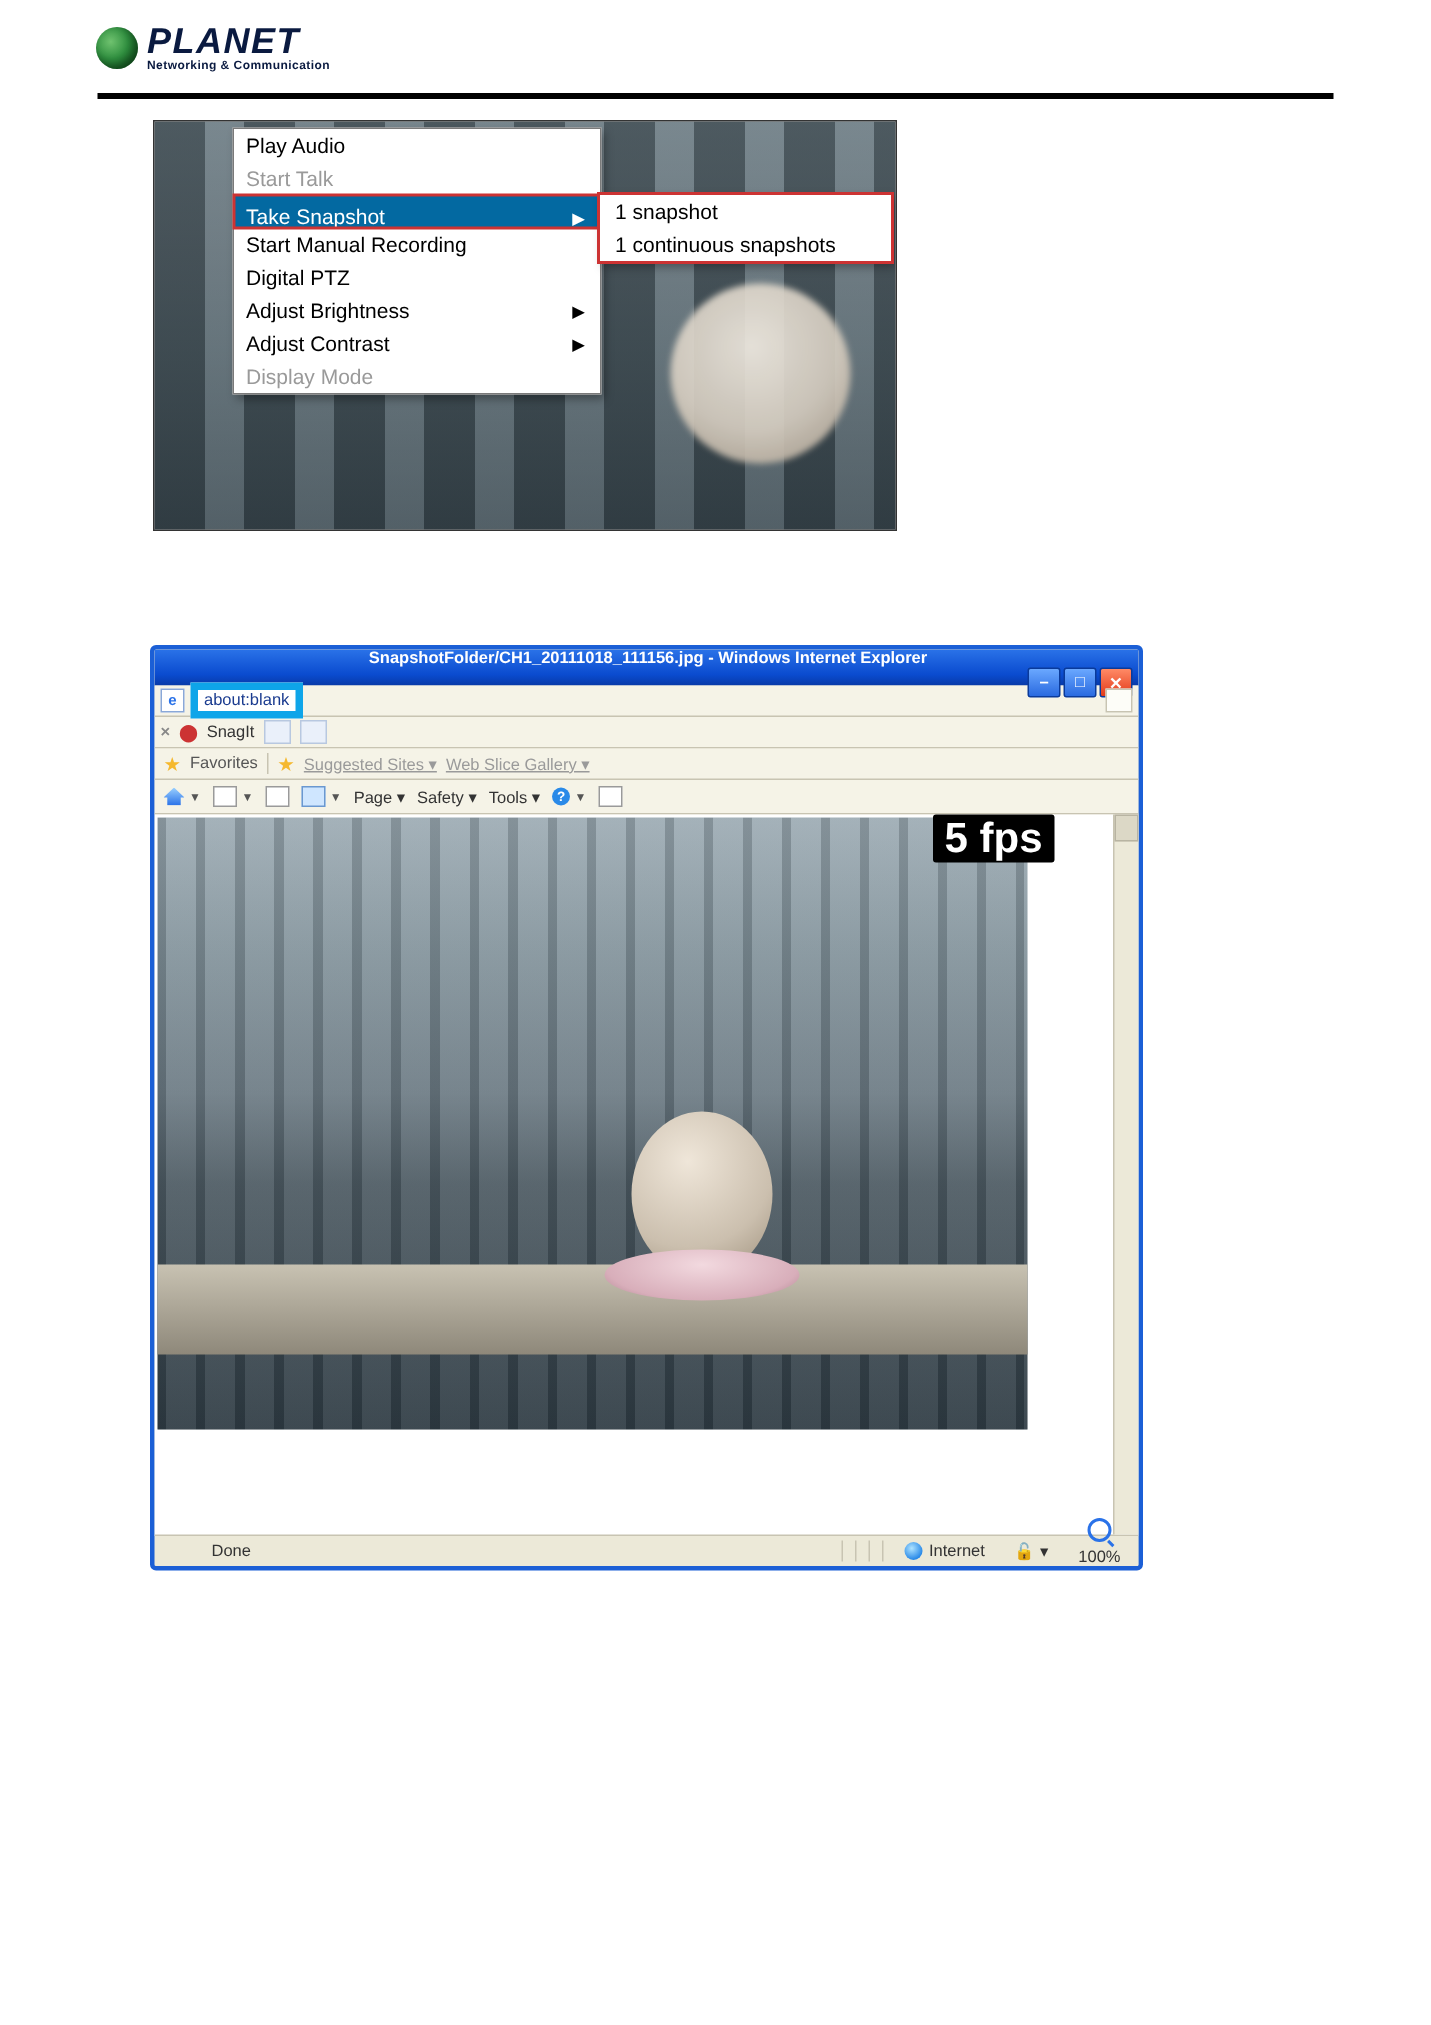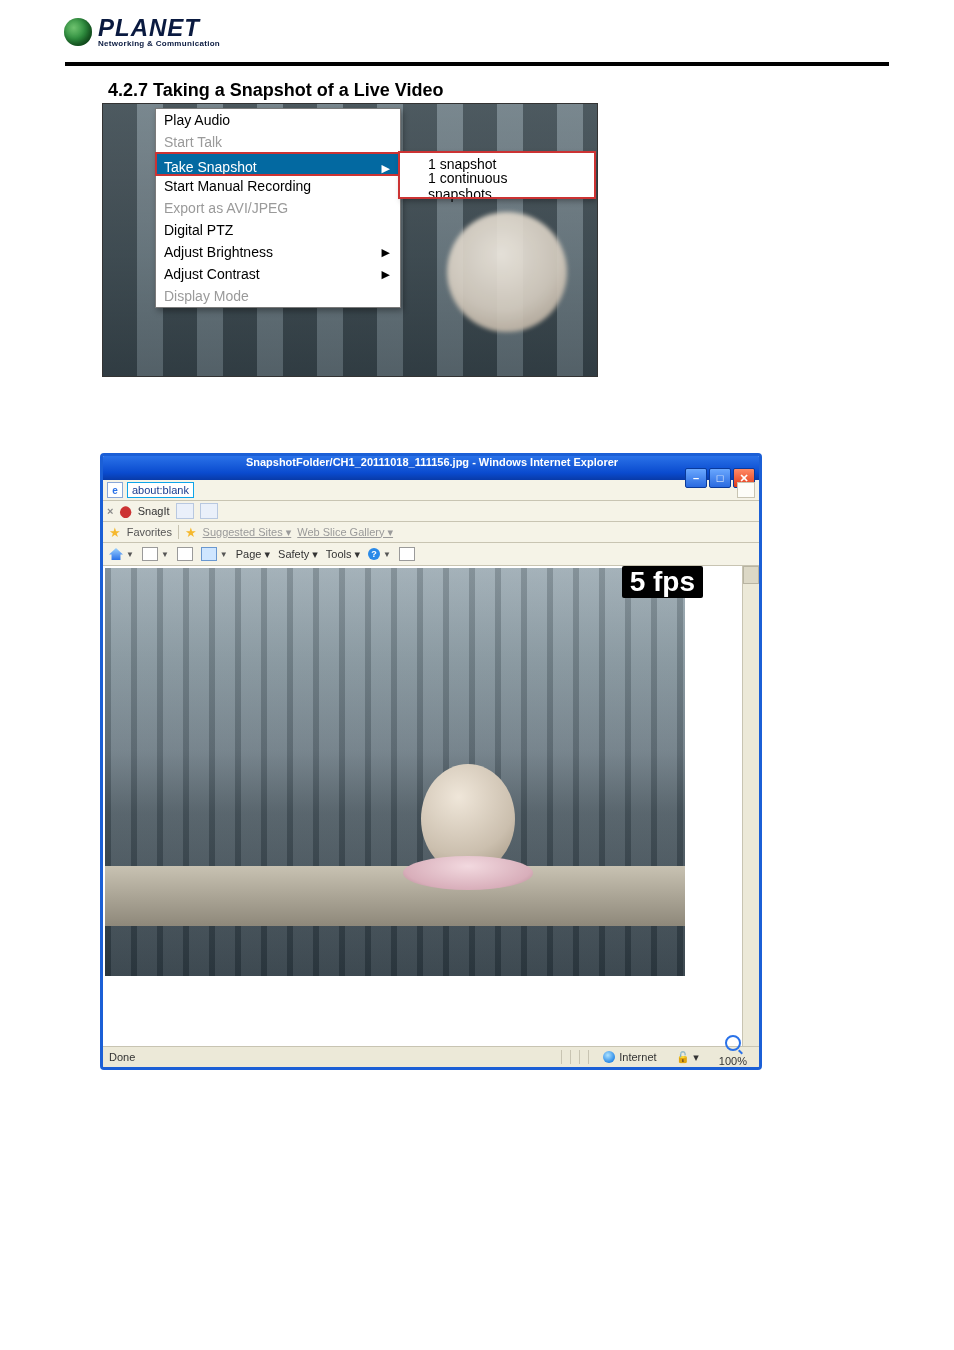--- a/index.html
+++ b/index.html
@@ -28,40 +28,40 @@
   .ctx{position:absolute;left:52px;top:4px;width:244px;background:#fff;border:1px solid #7a7a7a;
     font-family:"Segoe UI",Tahoma,Arial,sans-serif;font-size:14px;box-shadow:2px 3px 6px rgba(0,0,0,.35);}
   .ctx .row{display:flex;align-items:center;height:22px;padding:0 10px 0 8px;white-space:nowrap;}
   .ctx .row.disabled{color:#9a9a9a;}
   .ctx .row.hl{background:#0369a1;color:#fff;outline:2px solid #c33;outline-offset:-1px;align-items:flex-end;}
   .ctx .arrow{margin-left:auto;font-size:11px;}
   .ctx .row.hl .arrow{color:#fff;}
   .sub{position:absolute;left:296px;top:48px;width:194px;background:#fff;border:1px solid #7a7a7a;
     font-family:"Segoe UI",Tahoma,Arial,sans-serif;font-size:14px;box-shadow:2px 3px 6px rgba(0,0,0,.35);
     outline:2px solid #c33;outline-offset:-1px;}
-  .sub .srow{height:22px;display:flex;align-items:center;padding:0 28px;}
+  .sub .srow{height:22px;display:flex;align-items:center;padding:0 10px;}
   
   .fig2{margin:76px 0 0 100px;width:656px;border:3px solid #1b5fd6;border-radius:4px;overflow:hidden;
     font-family:Tahoma,Arial,sans-serif;font-size:11px;background:#ece9d8;}
   .titlebar{height:24px;background:linear-gradient(180deg,#2a72e8 0%,#0a4bcf 70%,#083aa8 100%);
     color:#fff;display:flex;align-items:center;padding:0 4px 0 6px;flex-direction:column;}
   .titlebar .ie-e{width:14px;height:14px;border-radius:50%;
     background:radial-gradient(circle at 40% 40%,#9ad0ff 0%,#2a72e8 70%);
     box-shadow:inset -1px -1px 2px rgba(0,0,0,.4);margin-right:5px;}
   .titlebar .ttl{font-weight:700;}
   .winbtns{margin-left:auto;display:flex;gap:2px;}
   .wb{width:20px;height:18px;border:1px solid #0a3a9a;border-radius:2px;display:flex;
     align-items:center;justify-content:center;font-size:11px;font-weight:700;}
   .wb.min,.wb.max{background:linear-gradient(180deg,#6aa8ff,#2a6ae0);color:#fff;}
   .wb.cls{background:linear-gradient(180deg,#ff8a66,#e23b1a);color:#fff;}
   .addrbar{height:20px;background:#f5f3e7;border-bottom:1px solid #c8c4b2;display:flex;align-items:center;
     padding:0 4px;}
   .addrbar .pageico{width:14px;height:14px;background:#fff;border:1px solid #8aa8d8;margin-right:4px;
     display:flex;align-items:center;justify-content:center;color:#2a72e8;font-weight:700;font-size:10px;}
-  .addrbar .url{background:#fff;border:1px solid #0ea5e9;padding:0 4px;color:#1a3b8f;height:14px;
+  .addrbar .url{background:#fff;border:5px solid #0ea5e9;padding:0 4px;color:#1a3b8f;height:14px;
     display:flex;align-items:center;}
   .addrbar .spacer{flex:1;}
   .addrbar .endico{width:16px;height:14px;border:1px solid #c8c4b2;margin-left:4px;background:#fdfdf8;}
   .toolrow{height:20px;background:#f5f3e7;border-bottom:1px solid #c8c4b2;display:flex;align-items:center;
     padding:0 4px;color:#333;gap:6px;}
   .toolrow .x{color:#888;font-weight:700;}
   .toolrow .snag{color:#c33;font-weight:700;}
   .toolrow .tb-ico{width:16px;height:14px;background:#eaf0fa;border:1px solid #b8c8e0;}
   .favrow{height:20px;background:#f5f3e7;border-bottom:1px solid #c8c4b2;display:flex;align-items:center;
     padding:0 6px;gap:6px;color:#555;}
@@ -90,21 +90,21 @@
   .content .monkey .body{position:absolute;left:18px;top:18px;width:94px;height:110px;border-radius:50%;
     background:radial-gradient(circle at 40% 30%,#efe6d9,#cbbfae 60%,#9a8c78);}    
   .content .monkey .base{position:absolute;left:0;top:110px;width:130px;height:34px;border-radius:50%;
     background:radial-gradient(ellipse at 50% 30%,#f2d9df,#d8aeba 70%,#a77a88);}    
   .fps{position:absolute;right:56px;top:0;background:#000;color:#fff;font-family:Arial,sans-serif;
     font-size:28px;font-weight:700;padding:0 8px;border-radius:2px;}
   .content .vscroll{position:absolute;right:0;top:0;width:16px;height:100%;background:#ece9d8;
     border-left:1px solid #c8c4b2;}
   .content .vscroll .ar{height:16px;background:#dcd8c6;border:1px solid #b8b4a2;margin:0;}
   .statusbar{height:20px;background:#ece9d8;display:flex;align-items:center;padding:0 6px;color:#333;
-    gap:6px;}
+    gap:6px;margin-left:32px;}
   .statusbar .cell{border-left:1px solid #c8c4b2;height:14px;}
   .statusbar .seg{display:flex;align-items:center;gap:4px;padding:0 6px;}
   .statusbar .globe{width:12px;height:12px;border-radius:50%;
     background:radial-gradient(circle at 40% 35%,#aee3ff,#2a8ae8 70%);}
   .statusbar .right{margin-left:auto;display:flex;align-items:center;gap:8px;}
   .statusbar .zoom{display:flex;align-items:center;gap:4px;flex-direction:column;}
   .statusbar .mag{width:12px;height:12px;border:2px solid #2a72e8;border-radius:50%;position:relative;}
   .statusbar .mag::after{content:"";position:absolute;right:-4px;bottom:-4px;width:5px;height:2px;
     background:#2a72e8;transform:rotate(45deg);}
 </style>
@@ -117,42 +117,38 @@
     <div class="logo-wrap">
       <div class="logo-globe"></div>
       <div class="logo-text">
         <span class="logo-main">PLANET</span>
         <span class="logo-sub">Networking &amp; Communication</span>
       </div>
     </div>
   </div>
   <div class="hr"></div>
 
-  <div class="section-heading">4.2.7 Taking a Snapshot of a Live Video</div>
 
   <div class="fig1">
     <div class="blur-stripes"></div>
     <div class="monkey"></div>
 
     <div class="ctx" id="ctx">
         <div class="row">
           <span>Play Audio</span>
         </div>
         <div class="row disabled">
           <span>Start Talk</span>
         </div>
         <div class="row hl">
           <span>Take Snapshot</span>
           <span class="arrow">▶</span>
         </div>
         <div class="row">
           <span>Start Manual Recording</span>
-        </div>
-        <div class="row disabled">
-          <span>Export as AVI/JPEG</span>
         </div>
         <div class="row">
           <span>Digital PTZ</span>
         </div>
         <div class="row">
           <span>Adjust Brightness</span>
           <span class="arrow">▶</span>
         </div>
         <div class="row">
           <span>Adjust Contrast</span>

